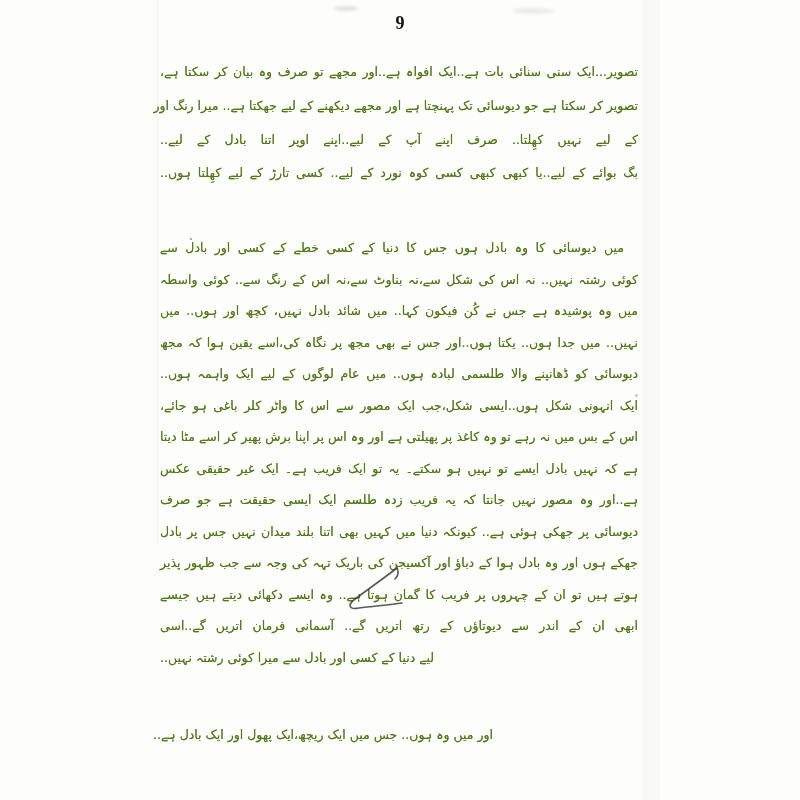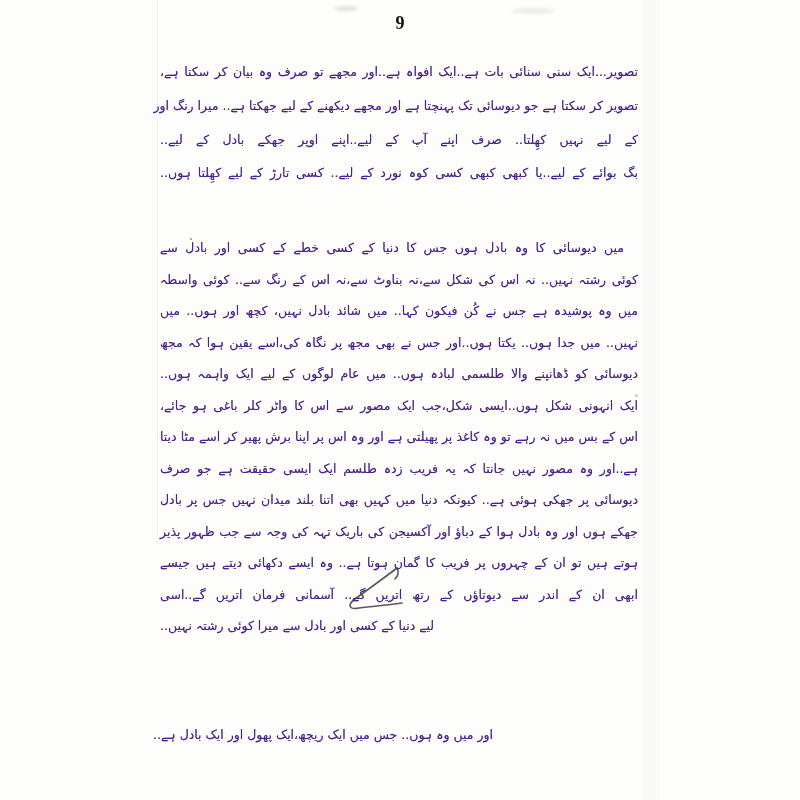--- a/index.html
+++ b/index.html
@@ -31,21 +31,21 @@
 
   .page-number {
     position:absolute; left:0; right:0; top:13px;
     text-align:center;
     font-family:"Liberation Serif", serif;
     font-weight:bold; font-size:18px; color:#111;
   }
 
   .para {
     position:absolute; left:160px; width:478px;
-    color:#4c1d95;
+    color:#4d7c0f;
   }
   .line {
     direction:rtl;
     font-size:12.5px;
     white-space:nowrap;
     text-align:justify;
     text-align-last:justify;
     text-shadow:0 0 0.4px rgba(0,0,0,0.45);
   }
   .para-1 { top:55px;  line-height:33.8px; }
@@ -76,32 +76,33 @@
   <div class="smudge smudge-b"></div>
   <div class="speck speck-a"></div>
   <div class="speck speck-b"></div>
   <div class="speck speck-c"></div>
 
   <div class="page-number">9</div>
 
   <div class="para para-1">
     <div class="line">تصویر...ایک سنی سنائی بات ہے..ایک افواہ ہے..اور مجھے تو صرف وہ بیان کر سکتا ہے،</div>
     <div class="line">تصویر کر سکتا ہے جو دیوسائی تک پہنچتا ہے اور مجھے دیکھنے کے لیے جھکتا ہے.. میرا رنگ اور</div>
-    <div class="line">کے لیے نہیں کھِلتا.. صرف اپنے آپ کے لیے..اپنے اوپر جھکے بادل کے لیے..</div>
+    <div class="line">کے لیے نہیں کھِلتا.. صرف اپنے آپ کے لیے..اپنے اوپر اتنا بادل کے لیے..</div>
     <div class="line">بگ بوائے کے لیے..یا کبھی کبھی کسی کوہ نورد کے لیے.. کسی تارڑ کے لیے کھِلتا ہوں..</div>
   </div>
 
   <div class="para para-2">
     <div class="line indent-right">میں دیوسائی کا وہ بادل ہوں جس کا دنیا کے کسی خطے کے کسی اور بادل سے</div>
     <div class="line">کوئی رشتہ نہیں.. نہ اس کی شکل سے،نہ بناوٹ سے،نہ اس کے رنگ سے.. کوئی واسطہ</div>
     <div class="line">میں وہ پوشیدہ ہے جس نے کُن فیکون کہا.. میں شائد بادل نہیں، کچھ اور ہوں.. میں</div>
     <div class="line">نہیں.. میں جدا ہوں.. یکتا ہوں..اور جس نے بھی مجھ پر نگاہ کی،اسے یقین ہوا کہ مجھ</div>
     <div class="line">دیوسائی کو ڈھانپنے والا طلسمی لبادہ ہوں.. میں عام لوگوں کے لیے ایک واہمہ ہوں..</div>
     <div class="line">ایک انہونی شکل ہوں..ایسی شکل،جب ایک مصور سے اس کا واٹر کلر باغی ہو جائے،</div>
     <div class="line">اس کے بس میں نہ رہے تو وہ کاغذ پر پھیلتی ہے اور وہ اس پر اپنا برش پھیر کر اسے مٹا دیتا</div>
+    <div class="line">ہے کہ نہیں بادل ایسے تو نہیں ہو سکتے۔ یہ تو ایک فریب ہے۔ ایک غیر حقیقی عکس</div>
     <div class="line">ہے..اور وہ مصور نہیں جانتا کہ یہ فریب زدہ طلسم ایک ایسی حقیقت ہے جو صرف</div>
     <div class="line">دیوسائی پر جھکی ہوئی ہے.. کیونکہ دنیا میں کہیں بھی اتنا بلند میدان نہیں جس پر بادل</div>
     <div class="line">جھکے ہوں اور وہ بادل ہوا کے دباؤ اور آکسیجن کی باریک تہہ کی وجہ سے جب ظہور پذیر</div>
     <div class="line">ہوتے ہیں تو ان کے چہروں پر فریب کا گمان ہوتا ہے.. وہ ایسے دکھائی دیتے ہیں جیسے</div>
     <div class="line">ابھی ان کے اندر سے دیوتاؤں کے رتھ اتریں گے.. آسمانی فرمان اتریں گے..اسی</div>
     <div class="line flush-left">لیے دنیا کے کسی اور بادل سے میرا کوئی رشتہ نہیں..</div>
   </div>
 
   <div class="para para-3">
     <div class="line closing-line">اور میں وہ ہوں.. جس میں ایک ریچھ،ایک پھول اور ایک بادل ہے..</div>

